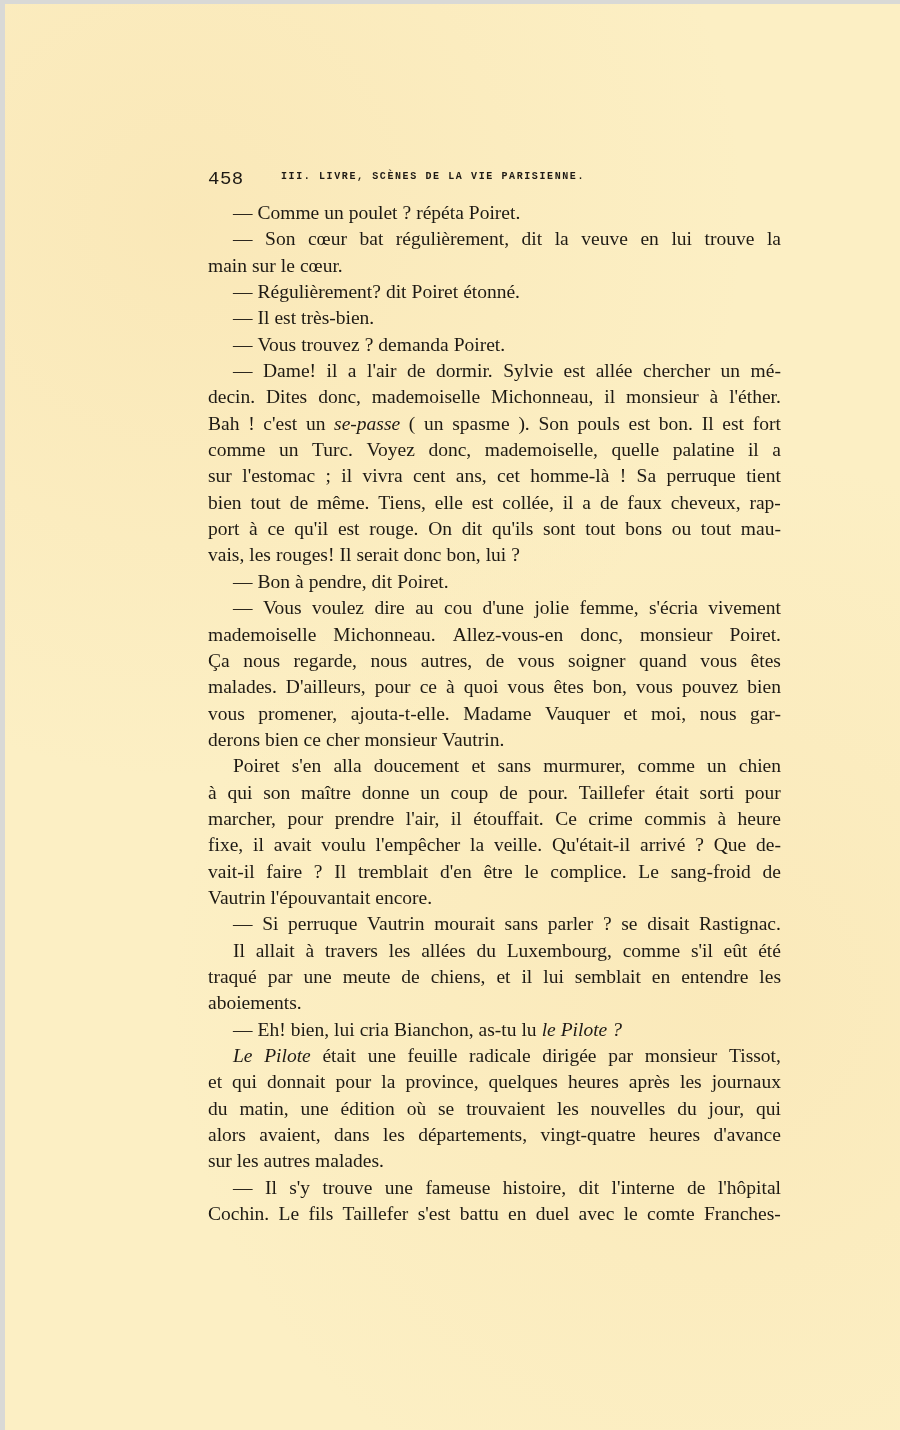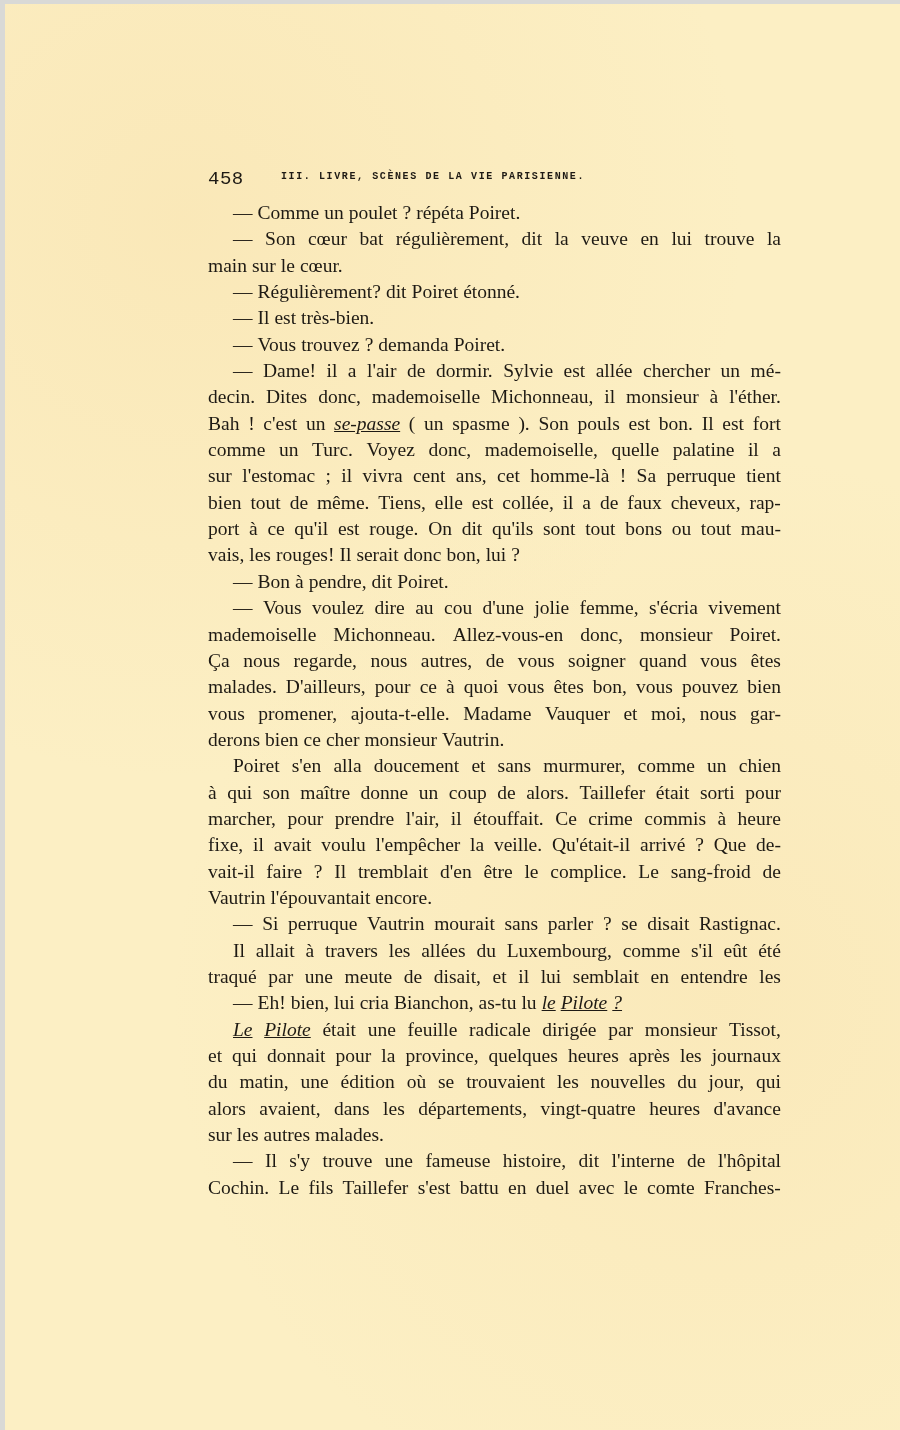--- a/index.html
+++ b/index.html
@@ -35,21 +35,21 @@
     font-size: 19.5px; color: #1e1a14;
   }
   .line {
     height: 26.35px; line-height: 26.35px;
     white-space: nowrap;
     display: flex; justify-content: space-between;
   }
   .line.left { justify-content: flex-start; gap: 5px; }
   .line.indent { padding-left: 25px; }
   .line span.w { display: inline-block; }
-  i, em { font-style: italic; text-decoration: underline; }
+  i, em { font-style: italic; }
 </style>
 </head>
 <body>
 
 <div class="page">
   <div class="header">
     <span class="pageno">458</span>
     <span class="running">III. LIVRE, SCÈNES DE LA VIE PARISIENNE.</span>
   </div>
   <div class="text" id="body-text">
@@ -307,21 +307,21 @@
       </div>
       <div class="line">
         <span class="w">à</span>
         <span class="w">qui</span>
         <span class="w">son</span>
         <span class="w">maître</span>
         <span class="w">donne</span>
         <span class="w">un</span>
         <span class="w">coup</span>
         <span class="w">de</span>
-        <span class="w">alors.</span>
+        <span class="w">pour.</span>
         <span class="w">Taillefer</span>
         <span class="w">était</span>
         <span class="w">sorti</span>
         <span class="w">pour</span>
       </div>
       <div class="line">
         <span class="w">marcher,</span>
         <span class="w">pour</span>
         <span class="w">prendre</span>
         <span class="w">l'air,</span>
@@ -392,28 +392,31 @@
         <span class="w">s'il</span>
         <span class="w">eût</span>
         <span class="w">été</span>
       </div>
       <div class="line">
         <span class="w">traqué</span>
         <span class="w">par</span>
         <span class="w">une</span>
         <span class="w">meute</span>
         <span class="w">de</span>
-        <span class="w">disait,</span>
+        <span class="w">chiens,</span>
         <span class="w">et</span>
         <span class="w">il</span>
         <span class="w">lui</span>
         <span class="w">semblait</span>
         <span class="w">en</span>
         <span class="w">entendre</span>
         <span class="w">les</span>
+      </div>
+      <div class="line left">
+        <span class="w">aboiements.</span>
       </div>
       <div class="line indent left">
         <span class="w">—</span>
         <span class="w">Eh!</span>
         <span class="w">bien,</span>
         <span class="w">lui</span>
         <span class="w">cria</span>
         <span class="w">Bianchon,</span>
         <span class="w">as-tu</span>
         <span class="w">lu</span>

